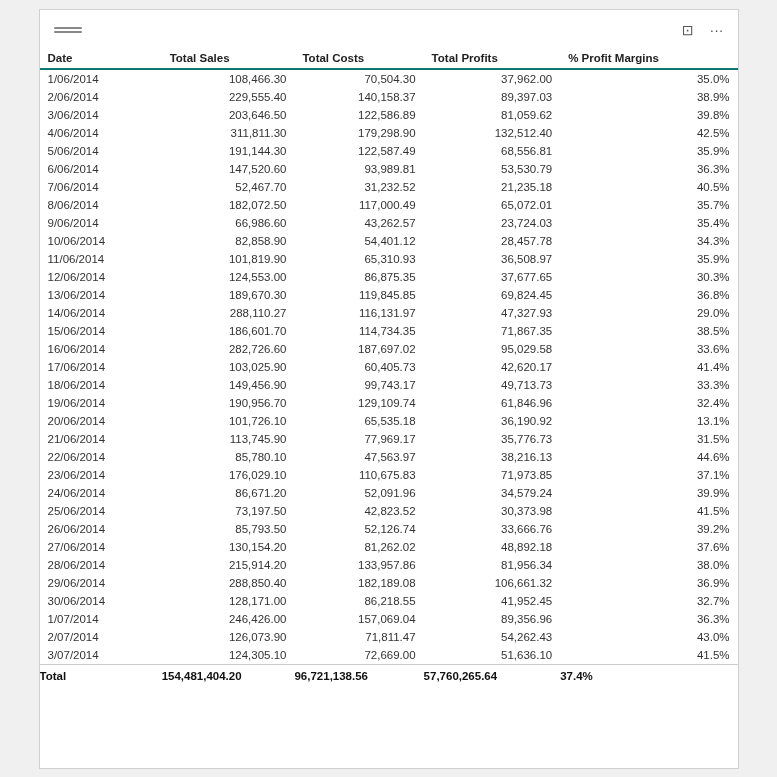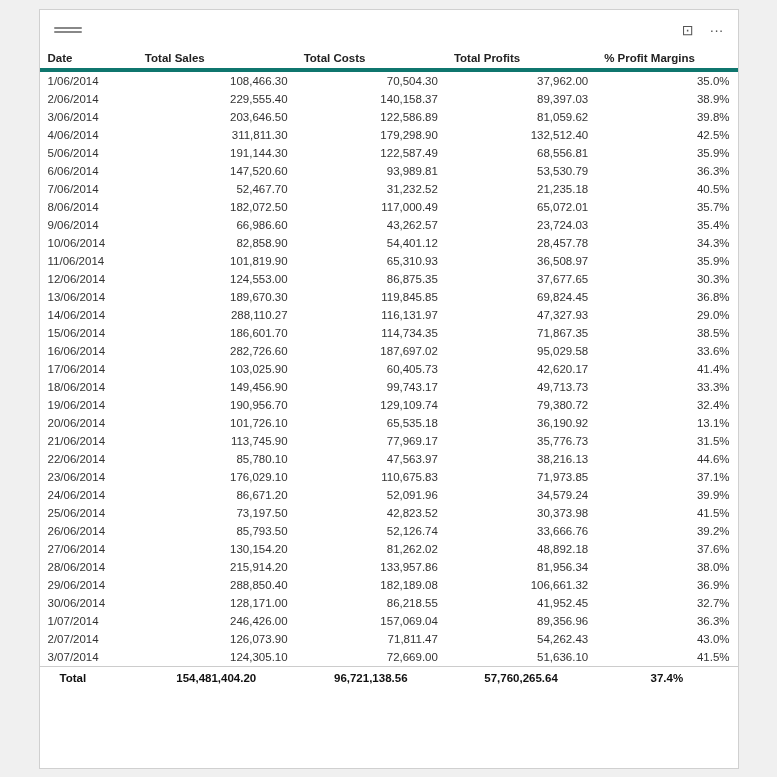--- a/index.html
+++ b/index.html
@@ -90,21 +90,21 @@
       border-collapse: collapse;
       font-size: 11.5px;
     }
 
     thead th {
       background: #fff;
       padding: 6px 8px 4px 8px;
       text-align: left;
       font-weight: 600;
       color: #222;
-      border-bottom: 4px solid #0f766e;
+      border-bottom: 2px solid #0f766e;
       position: sticky;
       top: 0;
       z-index: 2;
       white-space: nowrap;
     }
 
     thead th:not(:first-child) {
       text-align: left;
     }
 
@@ -112,28 +112,28 @@
       padding: 3px 8px;
       color: #333;
       border-bottom: none;
     }
 
     tbody tr td:not(:first-child) {
       text-align: right;
     }
 
     tfoot tr td {
-      padding: 5px 20px;
+      padding: 5px 0;
       font-weight: 700;
       color: #111;
       border-top: 1px solid #ccc;
     }
 
     tfoot tr td:not(:first-child) {
-      text-align: center;
+      text-align: left;
     }
   </style>
 </head>
 <body>
 
 <div class="panel">
   <div class="panel-header">
     <div class="panel-drag-handle">
       <div class="drag-bar"></div>
       <div class="drag-bar"></div>
@@ -279,21 +279,21 @@
             <td>18/06/2014</td>
             <td>149,456.90</td>
             <td>99,743.17</td>
             <td>49,713.73</td>
             <td>33.3%</td>
           </tr>
           <tr>
             <td>19/06/2014</td>
             <td>190,956.70</td>
             <td>129,109.74</td>
-            <td>79,380.72</td>
+            <td>61,846.96</td>
             <td>32.4%</td>
           </tr>
           <tr>
             <td>20/06/2014</td>
             <td>101,726.10</td>
             <td>65,535.18</td>
             <td>36,190.92</td>
             <td>13.1%</td>
           </tr>
           <tr>

